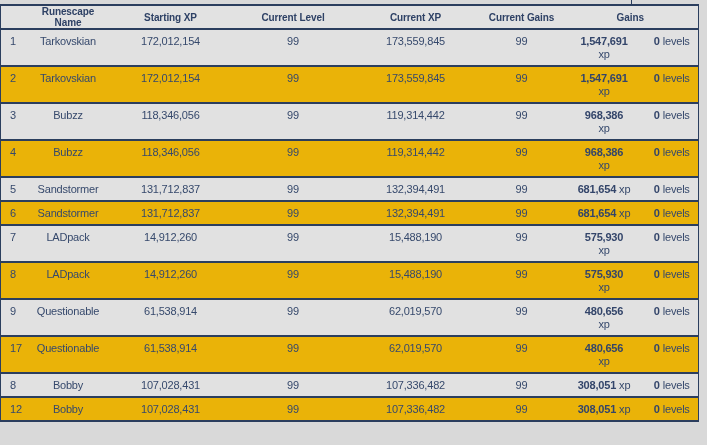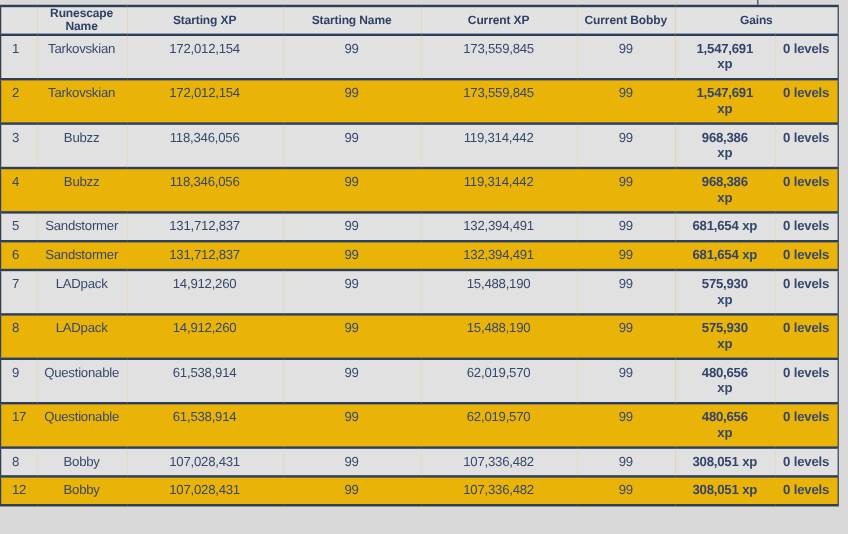--- a/index.html
+++ b/index.html
@@ -51,21 +51,21 @@
     color: #36496c;
     font-size: 11px;
     line-height: 13px;
     letter-spacing: -0.2px;
   }
   tr.tall  { height: 37px; }
   tr.short { height: 24px; }
   tr.alt   { background: #e1e1e1; }
   td.c-rank { text-align: left; padding-left: 9px; }
   td.c-gxp b, td.c-glv b { font-weight: 700; color: #33456a; }
-  .unit { font-weight: 700; margin-left: 3px; }
+  .unit { font-weight: 400; margin-left: 3px; }
   .unit.wrapped { margin-left: 0; }
   .top-edge-divider {
     position: absolute;
     left: 631px; top: 0;
     width: 1px; height: 4px;
     background: #2b3e5e;
   }
 </style>
 </head>
 <body>
@@ -82,23 +82,23 @@
       <col class="c5">
         <col class="c6">
         <col class="c7">
         <col class="c8">
     </colgroup>
     <thead>
       <tr>
         <th></th>
         <th>Runescape Name</th>
         <th>Starting XP</th>
-        <th>Starting Name</th>
+        <th>Current Level</th>
         <th>Current XP</th>
-        <th>Current Bobby</th>
+        <th>Current Gains</th>
         <th colspan="2">Gains</th>
       </tr>
     </thead>
     <tbody>
         <tr class="data-row tall alt">
     <td class="c-rank">1</td>
     <td>Tarkovskian</td>
     <td>172,012,154</td>
     <td>99</td>
     <td>173,559,845</td>

